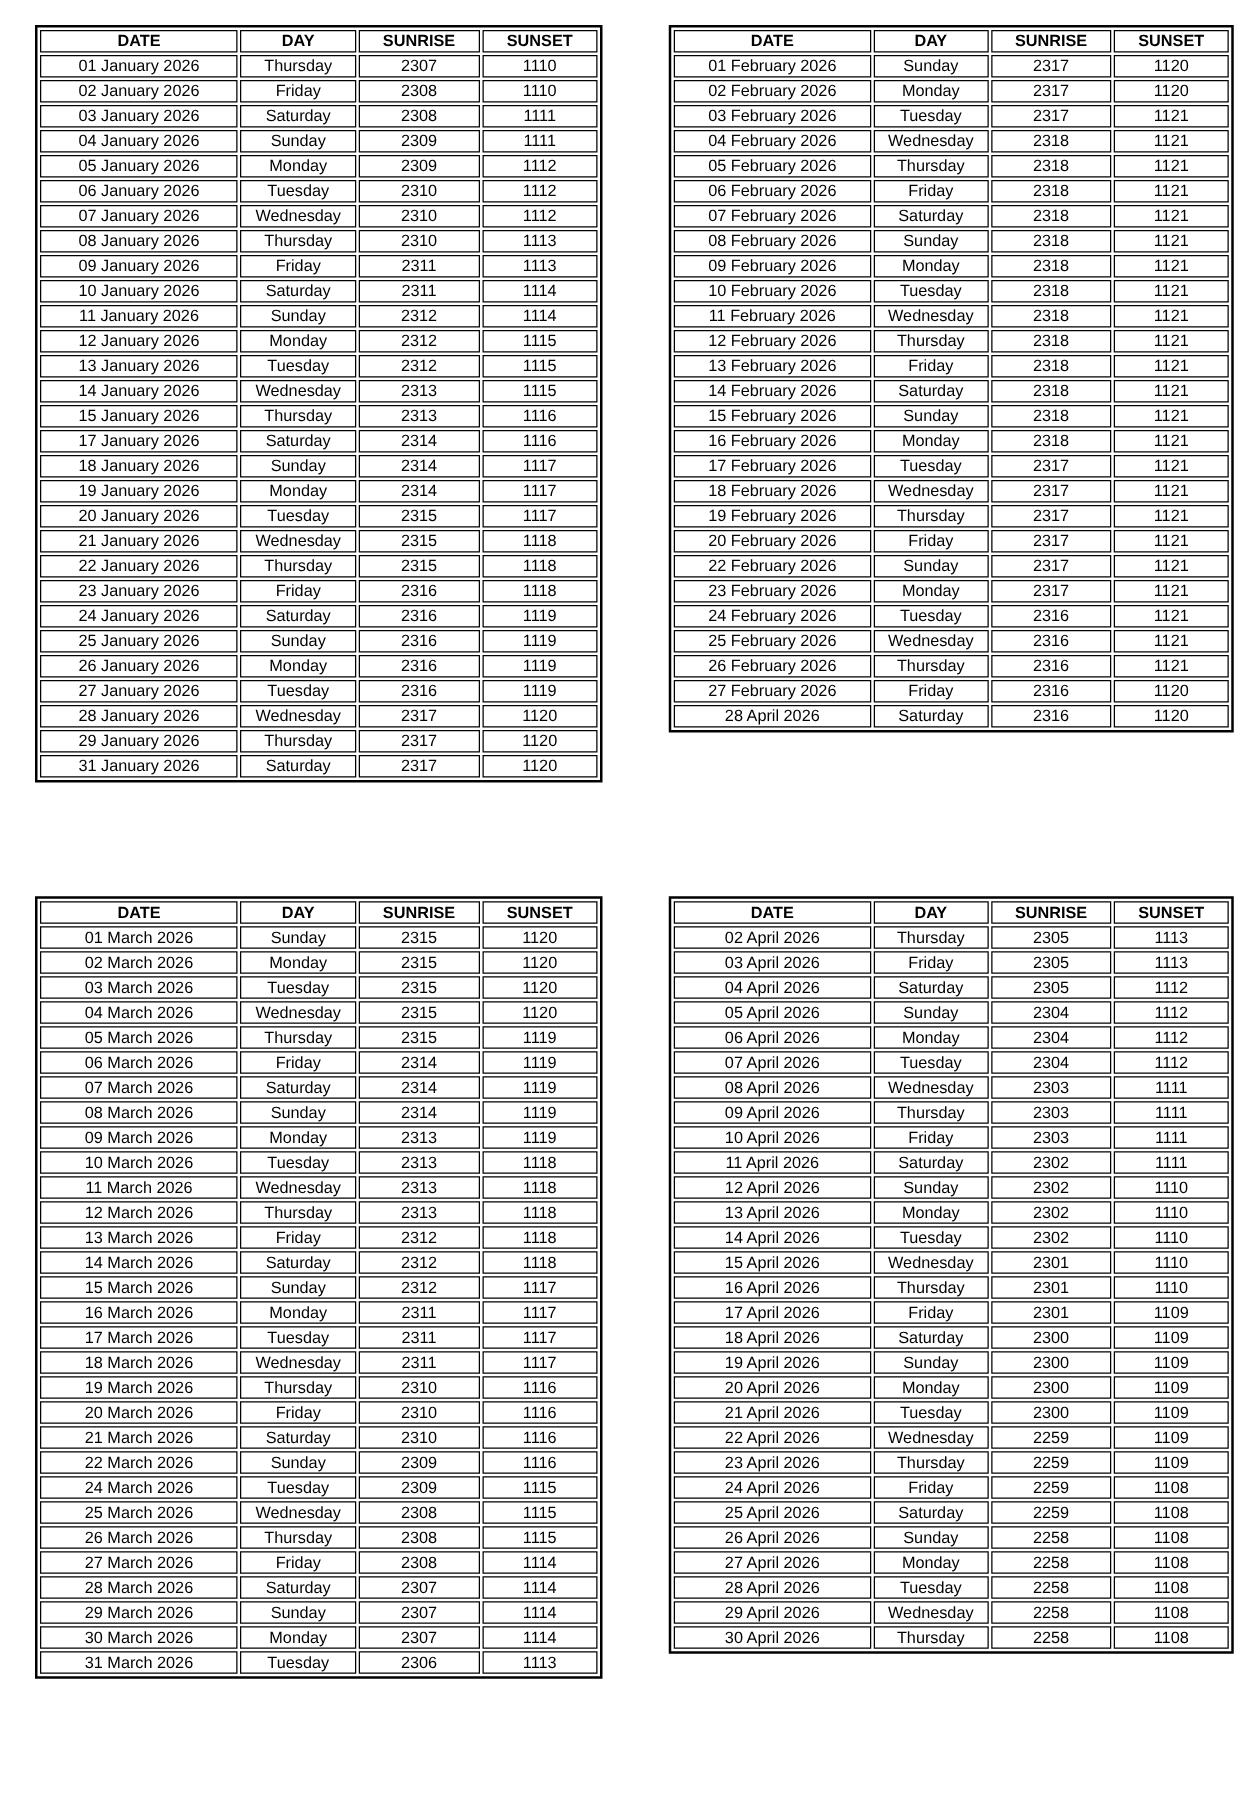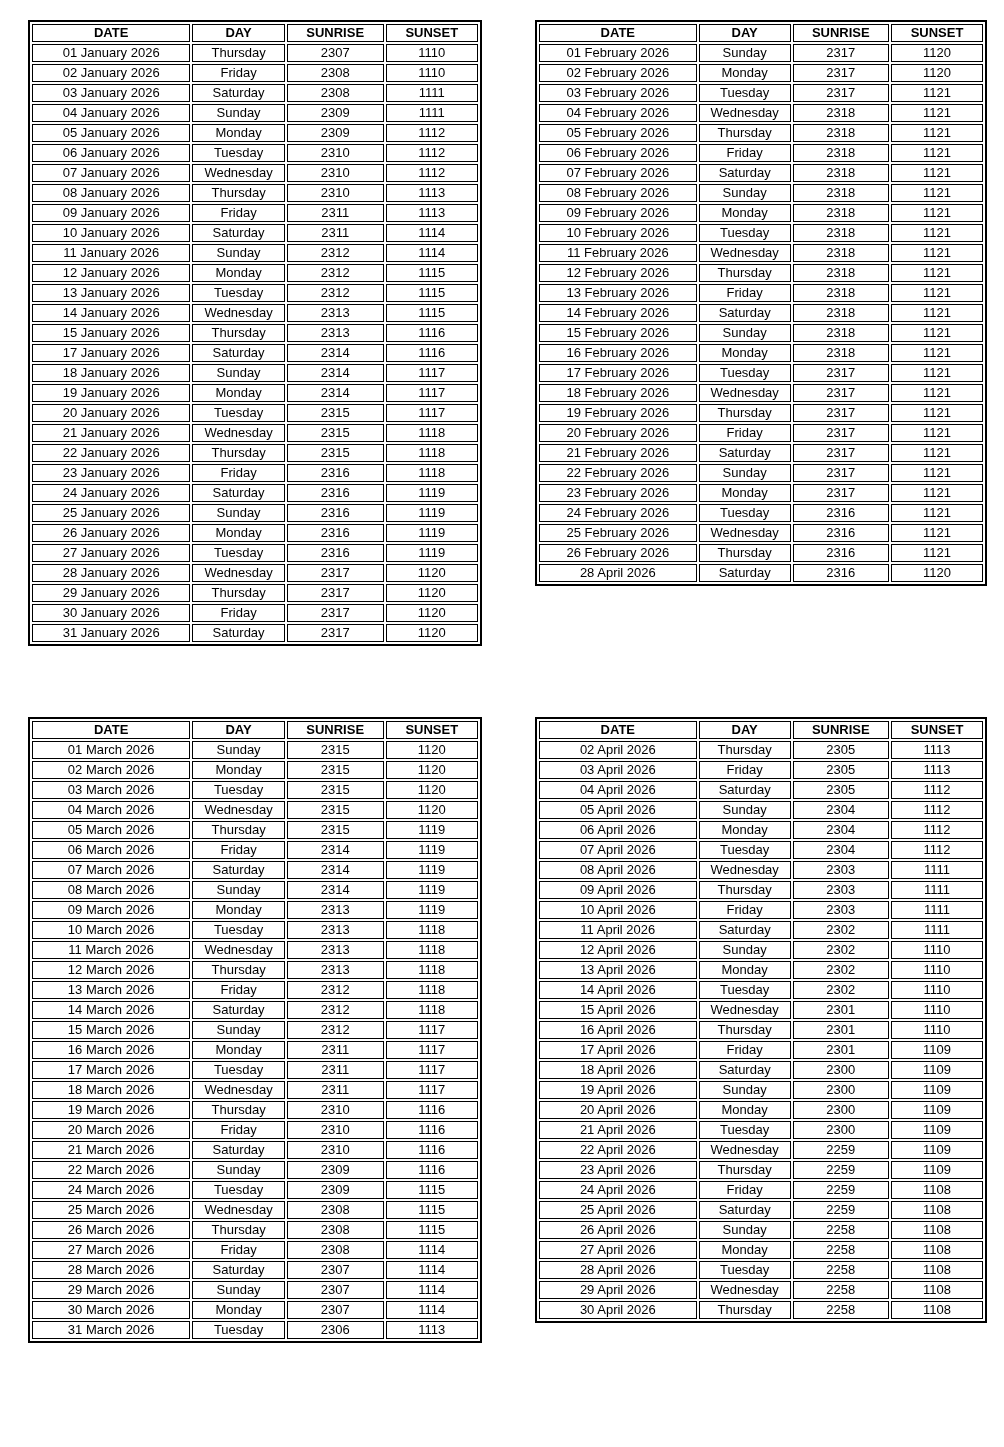--- a/index.html
+++ b/index.html
@@ -236,26 +236,20 @@
             <td>2317</td>
             <td>1120</td>
           </tr>
           <tr>
             <td>29 January 2026</td>
             <td>Thursday</td>
             <td>2317</td>
             <td>1120</td>
           </tr>
           <tr>
-            <td>30 January 2026</td>
-            <td>Friday</td>
-            <td>2317</td>
-            <td>1120</td>
-          </tr>
-          <tr>
             <td>31 January 2026</td>
             <td>Saturday</td>
             <td>2317</td>
             <td>1120</td>
           </tr>
         </tbody>
     </table>
   </div>
 
   <div class="tbl-wrap tbl-feb">
@@ -389,26 +383,20 @@
             <td>2317</td>
             <td>1121</td>
           </tr>
           <tr>
             <td>20 February 2026</td>
             <td>Friday</td>
             <td>2317</td>
             <td>1121</td>
           </tr>
           <tr>
-            <td>21 February 2026</td>
-            <td>Saturday</td>
-            <td>2317</td>
-            <td>1121</td>
-          </tr>
-          <tr>
             <td>22 February 2026</td>
             <td>Sunday</td>
             <td>2317</td>
             <td>1121</td>
           </tr>
           <tr>
             <td>23 February 2026</td>
             <td>Monday</td>
             <td>2317</td>
             <td>1121</td>
@@ -423,20 +411,26 @@
             <td>25 February 2026</td>
             <td>Wednesday</td>
             <td>2316</td>
             <td>1121</td>
           </tr>
           <tr>
             <td>26 February 2026</td>
             <td>Thursday</td>
             <td>2316</td>
             <td>1121</td>
+          </tr>
+          <tr>
+            <td>27 February 2026</td>
+            <td>Friday</td>
+            <td>2316</td>
+            <td>1120</td>
           </tr>
           <tr>
             <td>28 April 2026</td>
             <td>Saturday</td>
             <td>2316</td>
             <td>1120</td>
           </tr>
         </tbody>
     </table>
   </div>

